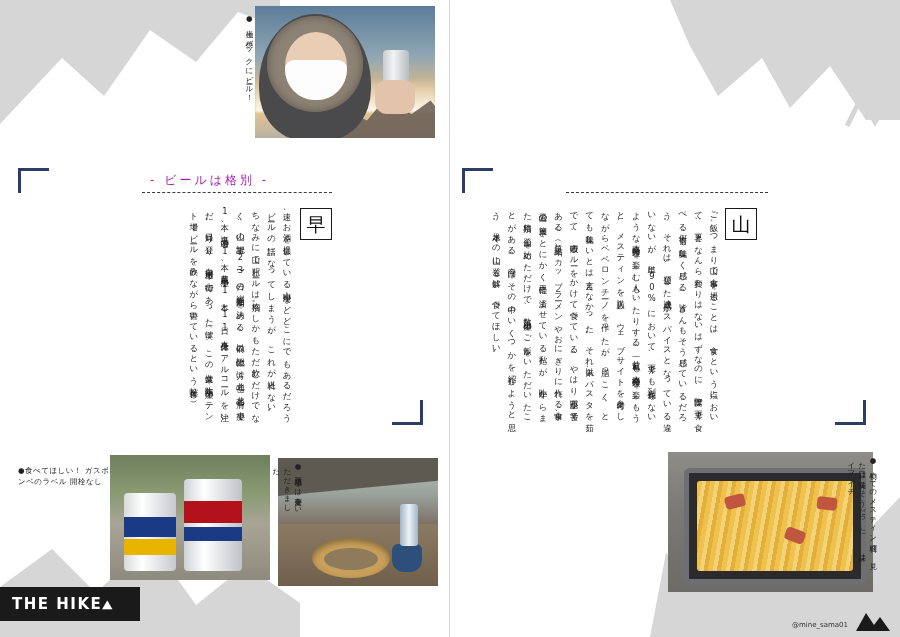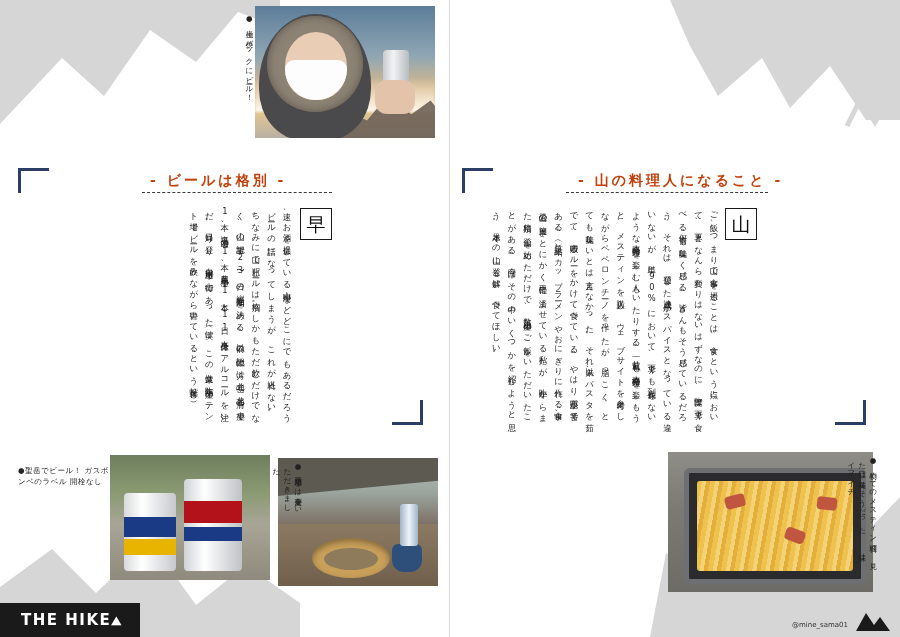--- a/index.html
+++ b/index.html
@@ -231,24 +231,24 @@
 
   #cap-summit { left: 243px; top: 14px; height: 120px; }
   #cap-cans   { left: 18px;  top: 466px; width: 92px; }
   #cap-soba   { left: 270px; top: 462px; height: 50px; }
   #cap-mestin { left: 845px; top: 456px; height: 110px; }
 
   
   .section-head {
     position: absolute;
     font-family: "DejaVu Sans", sans-serif;
-    font-size: 14px;
-    font-weight: bold;
+    font-size: 12px;
+    font-weight: normal;
     letter-spacing: 3px;
-    color: #c2410c;
+    color: #a21caf;
     white-space: nowrap;
   }
   #head-beer { left: 150px; top: 172px; }
   #head-cook { left: 578px; top: 172px; }
 
   
   .head-rule {
     position: absolute;
     height: 0;
     border-top: 1px dashed #3a3a3a;
@@ -293,30 +293,30 @@
     border-style: solid;
   }
   #br-l-tl { left: 18px;  top: 168px; width: 28px; height: 22px; border-width: 3px 0 0 3px; }
   #br-l-br { left: 392px; top: 400px; width: 28px; height: 22px; border-width: 0 3px 3px 0; }
   #br-r-tl { left: 462px; top: 168px; width: 28px; height: 22px; border-width: 3px 0 0 3px; }
   #br-r-br { left: 835px; top: 400px; width: 28px; height: 22px; border-width: 0 3px 3px 0; }
 
   
   #footer-logo {
     position: absolute;
-    left: 0; bottom: 0;
+    left: 0; bottom: 16px;
     width: 140px; height: 34px;
     background: #1a1a1a;
     color: #fff;
     font-family: "DejaVu Sans", sans-serif;
     font-size: 15px;
     font-weight: bold;
     letter-spacing: 1.5px;
     line-height: 34px;
-    padding-left: 21px;
+    padding-left: 12px;
     box-sizing: border-box;
   }
   #footer-logo .mk { font-size: 12px; letter-spacing: 0; }
 
   #credit {
     position: absolute;
     right: 52px; bottom: 8px;
     font-family: "DejaVu Sans", sans-serif;
     font-size: 7px;
     color: #333;
@@ -372,21 +372,21 @@
     <div class="bg"></div>
     <div class="can-a">
         <div class="band"></div>
         <div class="band2"></div>
       </div>
     <div class="can-b">
         <div class="band"></div>
         <div class="band2"></div>
       </div>
   </div>
-  <div class="caption" id="cap-cans">●聖岳でビール！ ガスボンベのラベル 開栓なし</div>
+  <div class="caption" id="cap-cans">●食べてほしい！ ガスボンベのラベル 開栓なし</div>
 
   <div class="photo" id="photo-soba">
     <div class="bg"></div>
     <div class="roof"></div>
     <div class="table"></div>
     <div class="zaru"></div>
     <div class="noodles"></div>
     <div class="cup"></div>
     <div class="canr"></div>
   </div>
@@ -401,21 +401,20 @@
         <div class="bacon3"></div>
       </div>
   </div>
   <div class="caption vertical" id="cap-mestin">●初めてのメスティン料理。 見た目は美味しそうだった。 味はイマイチ</div>
 
   <div class="section-head" id="head-beer">- ビールは格別 -</div>
   <div class="head-rule" id="rule-beer"></div>
   <div class="dropcap" id="dropcap-left">早</div>
   <div class="vtext" id="body-left">速、お酒を提供している山小屋などどこにでもあるだろうビールの話になってしまうが、これが堪れない。ちなみに山で瓶ビールは格別。しかもただ飲むだけでなく、山の記事で2〜3日の縦走期間を決める。以前の記憶の方は北岳の北岳肩の小屋で1本、塩見山荘で1本、農鳥小屋で1本と1日1本身体にアルコールを注いだ。日帰り登り、自家用車で山行であった（実は、この文章は昨年平小屋のテント場でビールを飲みながら書いているという蛇足付き）</div>
 
-  <div class="section-head" id="head-cook">- 山の料理人になること -</div>
   <div class="head-rule" id="rule-cook"></div>
   <div class="dropcap" id="dropcap-right">山</div>
   <div class="vtext" id="body-right">ご飯、つまり山で食事を摂ることは、食すという点において、下界となんら変わりはないはずなのに、実際は下界で食べる何十倍も美味しく感じる。皆さんもそう感じているだろう。それは、登頂した達成感がスパイスとなっている違いないが、単に90%において、下界でも到底作らないような本格料理を楽しむ人もいたりする。一昔前私も本格料理を楽しもうと、メスティンを購入し、ウェブサイトを参考にしながらペペロンチーノを作ったが、脂っこく、とても美味しいとは言えなかった。それ以来、バスタを茹でて、市販のルーをかけて食べている。やはり市販が一番である。（笑）結果、「カップラーメンやおにぎりに作れる食事」、登山の簡単さとにかく手軽に済ませている私だが、昨年からまた格別に登山を始めただけで、数日山小屋のご飯をいただいたことがある。今回はその中のいくつかを紹介しようと思う。足本その山に登る解は、食べてほしい。</div>
 
   <div class="bracket" id="br-l-tl"></div>
   <div class="bracket" id="br-l-br"></div>
   <div class="bracket" id="br-r-tl"></div>
   <div class="bracket" id="br-r-br"></div>
 
   <div id="footer-logo">

